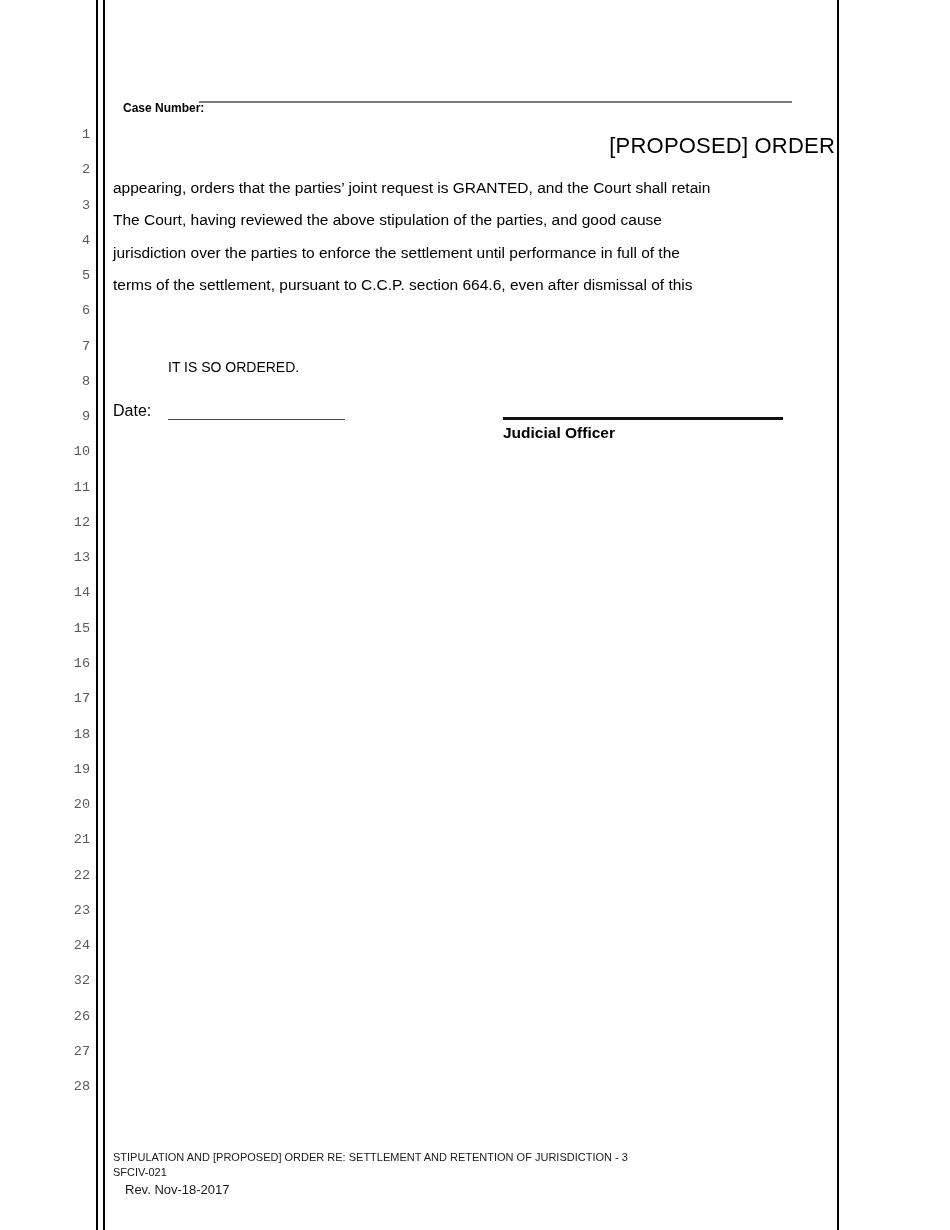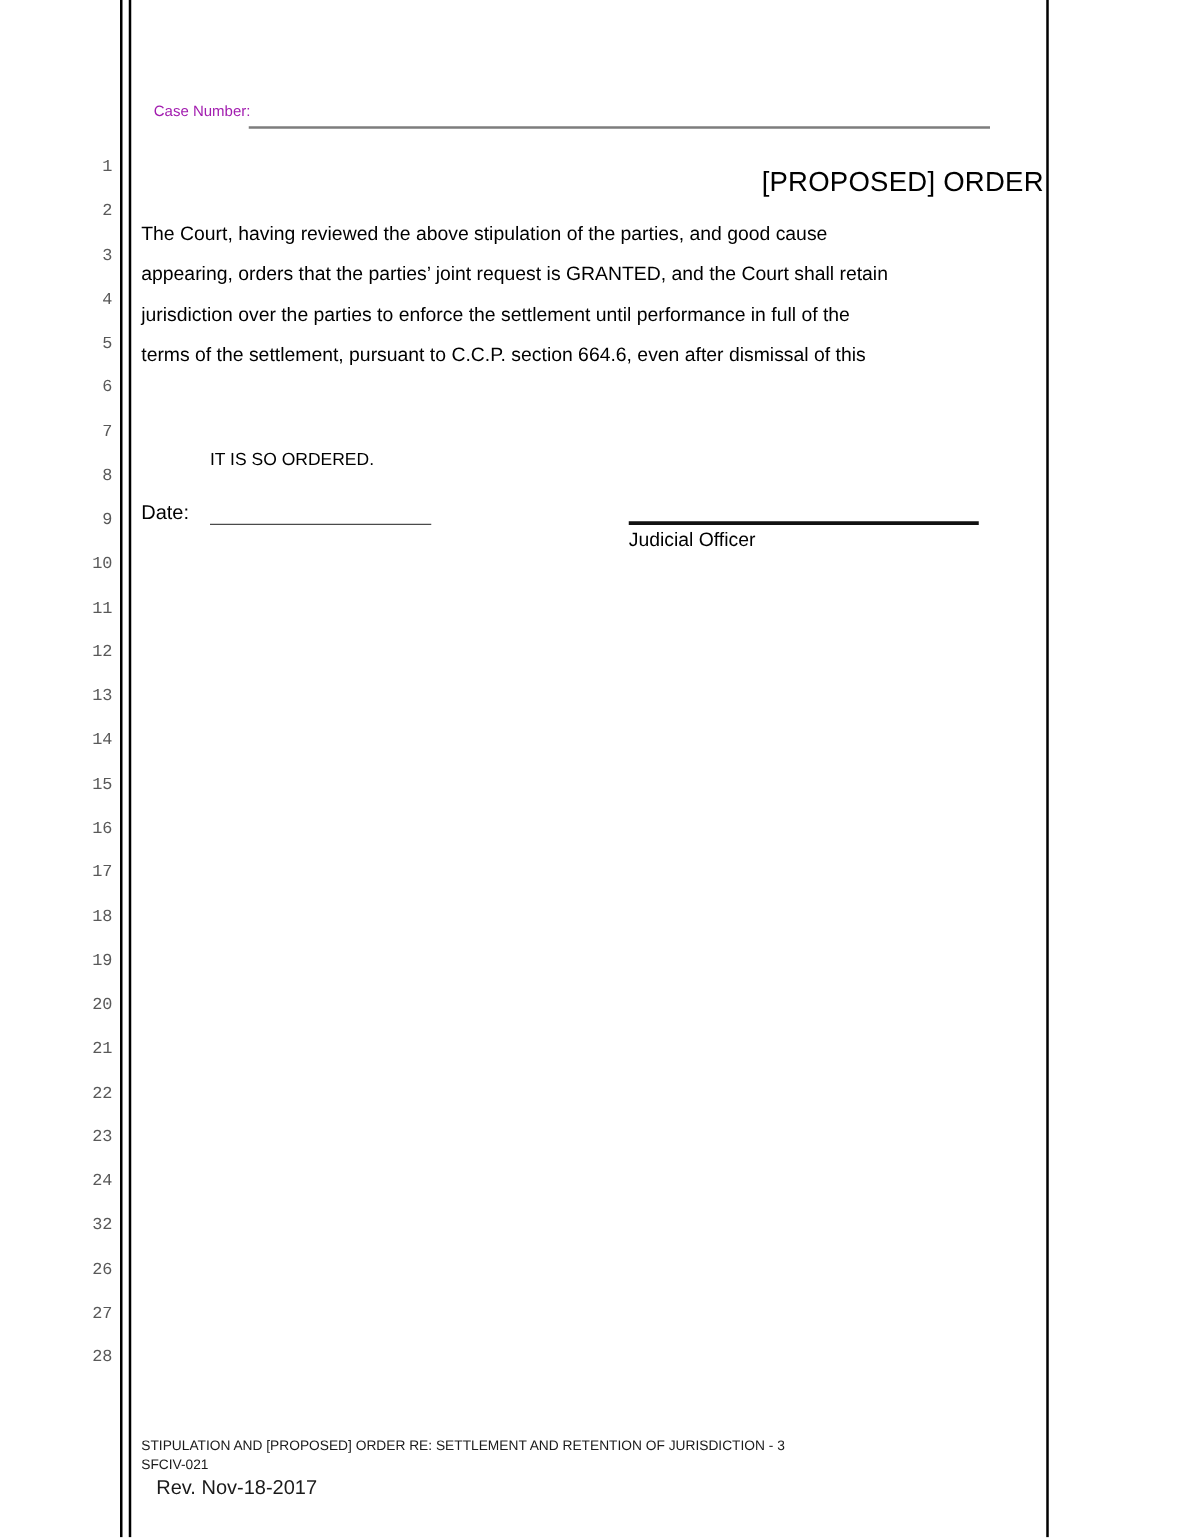--- a/index.html
+++ b/index.html
@@ -41,24 +41,24 @@
     line-height: 35.27px;
     font-family: "Liberation Mono", "DejaVu Sans Mono", monospace;
     font-size: 13.5px;
     color: #595959;
   }
 
   
   .case-number-label {
     position: absolute;
     left: 123px;
-    top: 82px;
+    top: 101px;
     font-size: 12px;
-    font-weight: normal;
-    color: #a21caf;
+    font-weight: bold;
+    color: #000000;
   }
   .case-number-line {
     position: absolute;
     left: 199px;
     top: 94px;
     width: 593px;
     height: 7px;
     border-bottom: 2px solid #7d7d7d;
   }
 
@@ -116,20 +116,21 @@
     top: 417px;
     width: 280px;
     height: 2.5px;
     background: #111111;
   }
   .judicial-officer-label {
     position: absolute;
     left: 503px;
     top: 424px;
     font-size: 15.5px;
+    font-weight: bold;
   }
 
   
   .footer-title {
     position: absolute;
     left: 113px;
     width: 722px;
     top: 1151px;
     font-size: 11px;
     color: #1a1a1a;
@@ -138,21 +139,21 @@
     position: absolute;
     left: 113px;
     top: 1166px;
     font-size: 11px;
     color: #1a1a1a;
   }
   .footer-revision {
     position: absolute;
     left: 113px;
     top: 1182px;
-    font-size: 16px;
+    font-size: 13px;
     color: #1a1a1a;
     padding-left: 12px;
   }
 </style>
 </head>
 <body>
 
 <div class="page">
 
   <div class="line-number-column">
@@ -189,22 +190,22 @@
   <div class="vrule vrule-left-outer"></div>
   <div class="vrule vrule-left-inner"></div>
   <div class="vrule vrule-right"></div>
 
   <div class="case-number-label">Case Number:</div>
   <div class="case-number-line"></div>
 
   <div class="order-heading">[PROPOSED] ORDER</div>
 
   <div class="order-paragraph">
+    <div class="para-line">appearing, orders that the parties’ joint request is GRANTED, and the Court shall retain</div>
     <div class="para-line">The Court, having reviewed the above stipulation of the parties, and good cause</div>
-    <div class="para-line">appearing, orders that the parties’ joint request is GRANTED, and the Court shall retain</div>
     <div class="para-line">jurisdiction over the parties to enforce the settlement until performance in full of the</div>
     <div class="para-line">terms of the settlement, pursuant to C.C.P. section 664.6, even after dismissal of this</div>
   </div>
 
   <div class="so-ordered">IT IS SO ORDERED.</div>
 
   <div class="date-label">Date:</div>
   <div class="date-blank"></div>
   <div class="signature-line"></div>
   <div class="judicial-officer-label">Judicial Officer</div>

